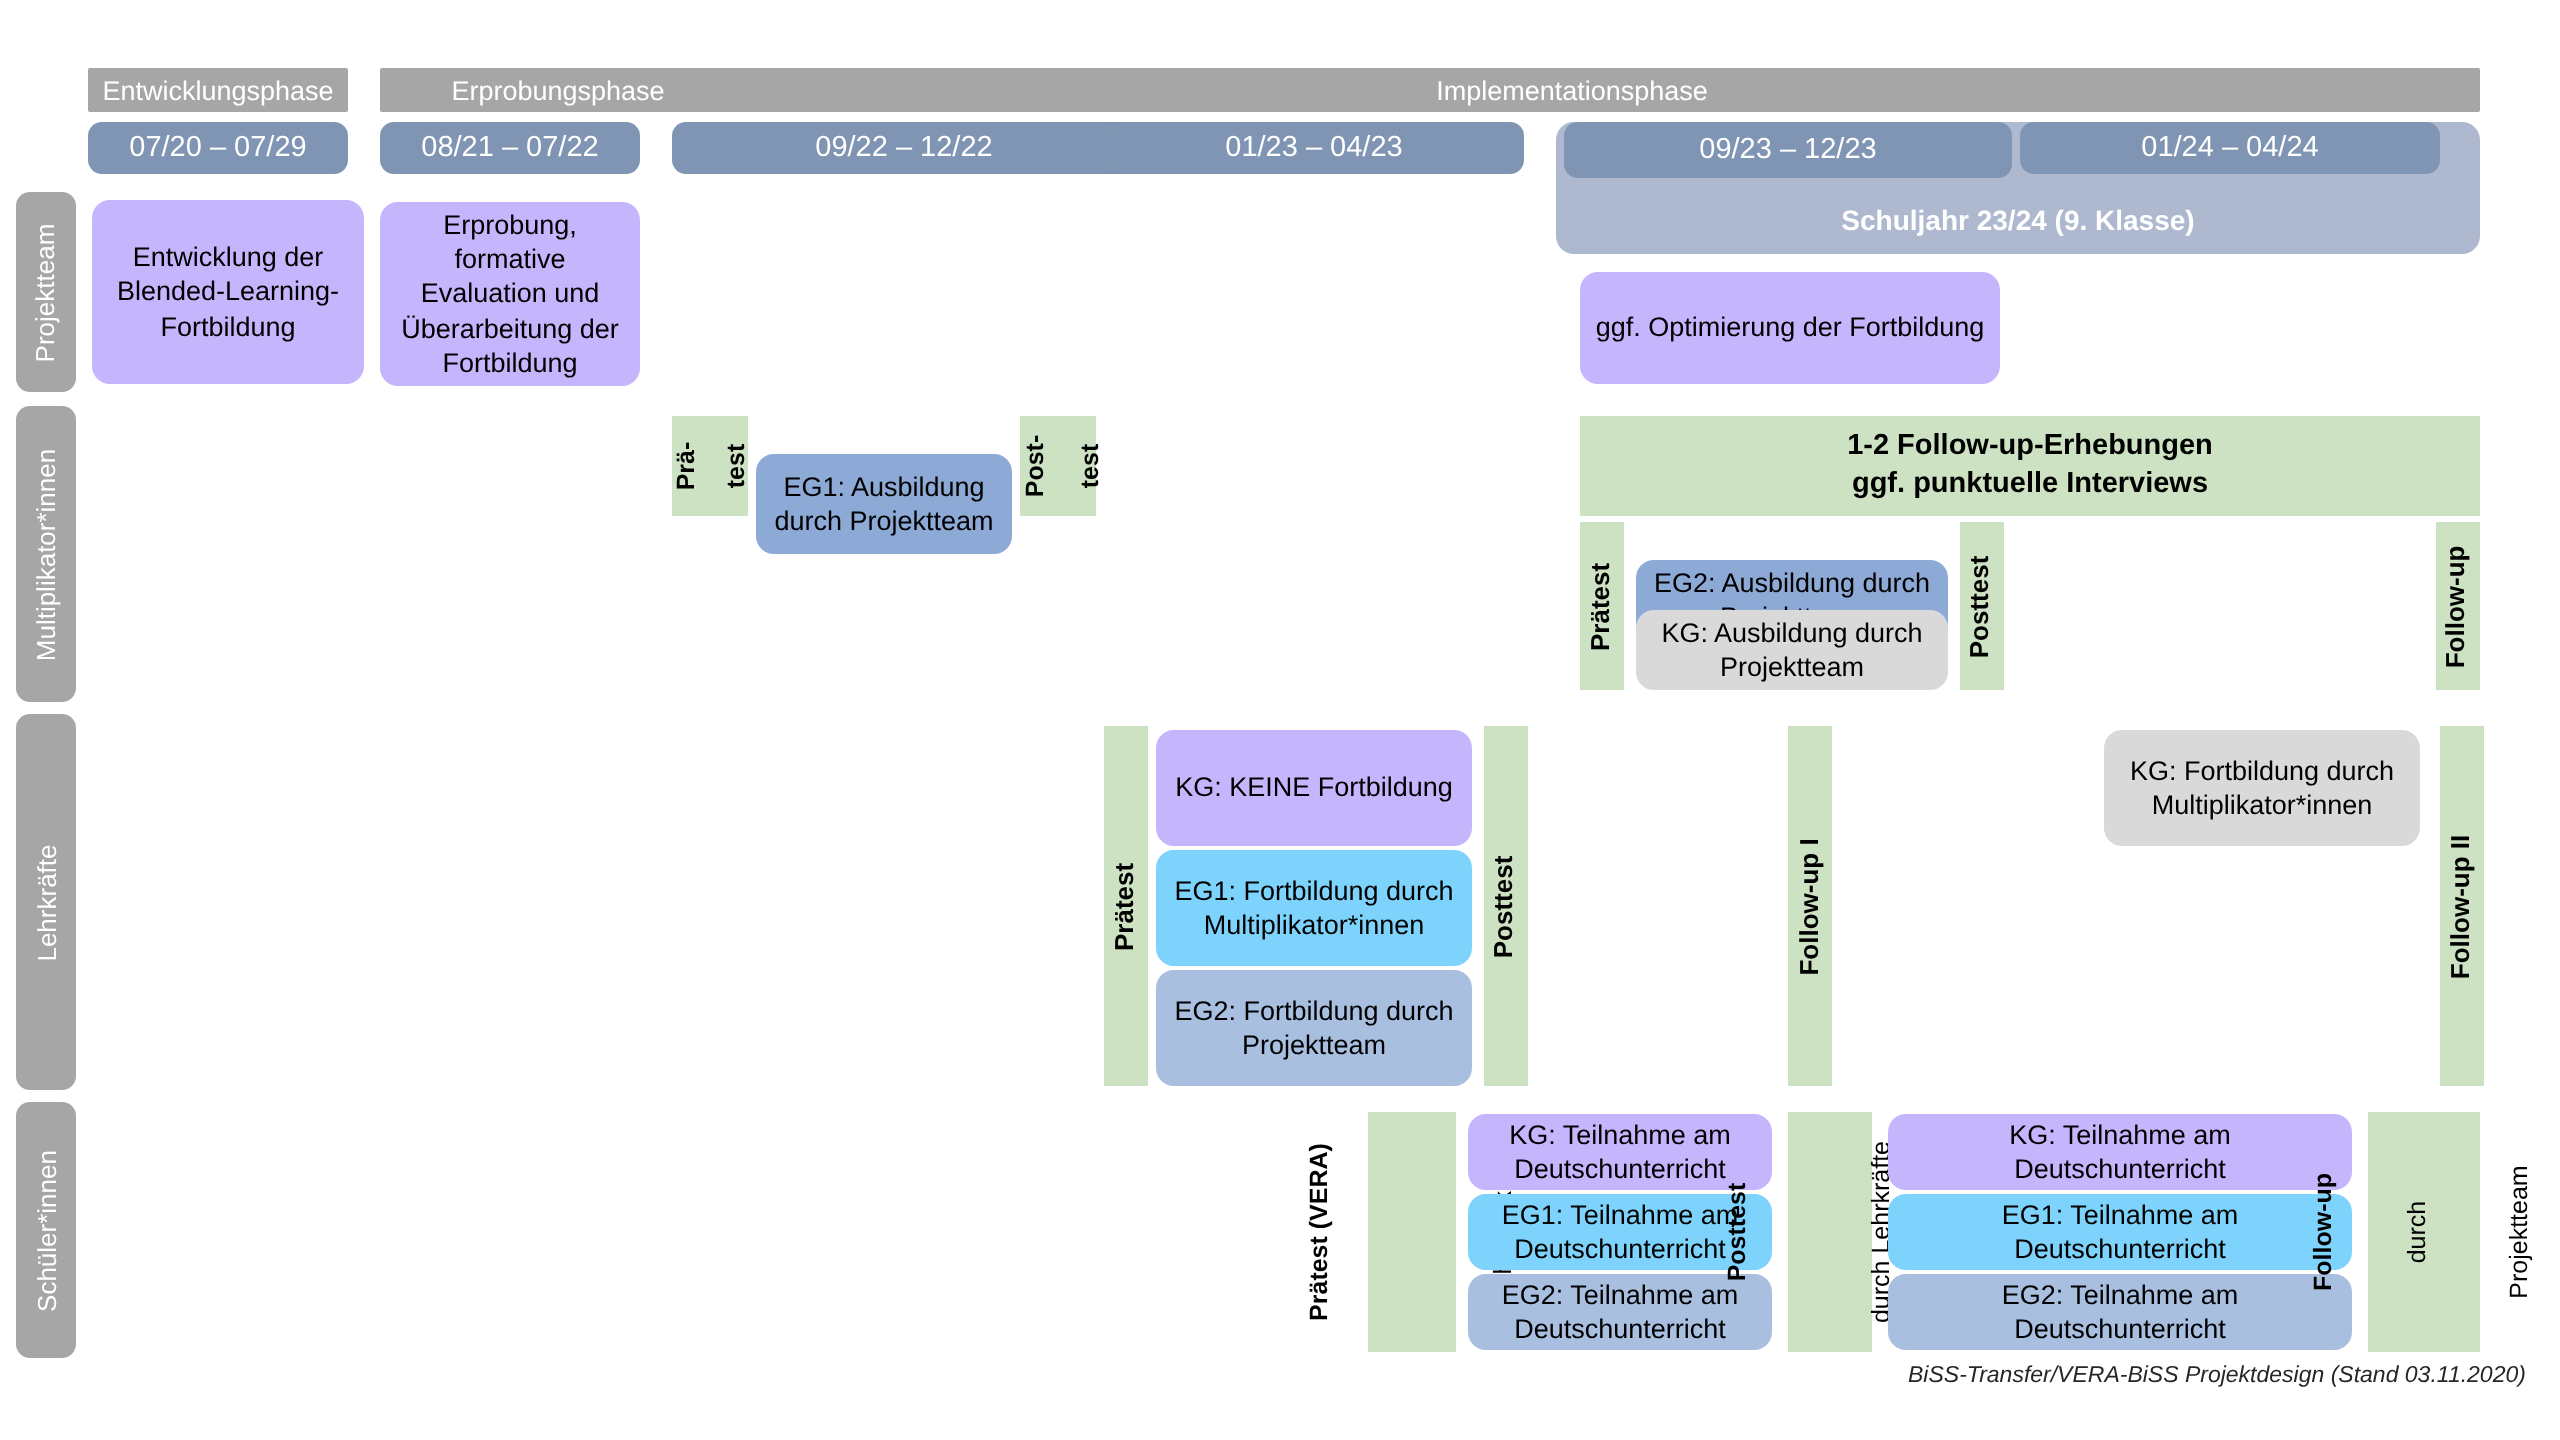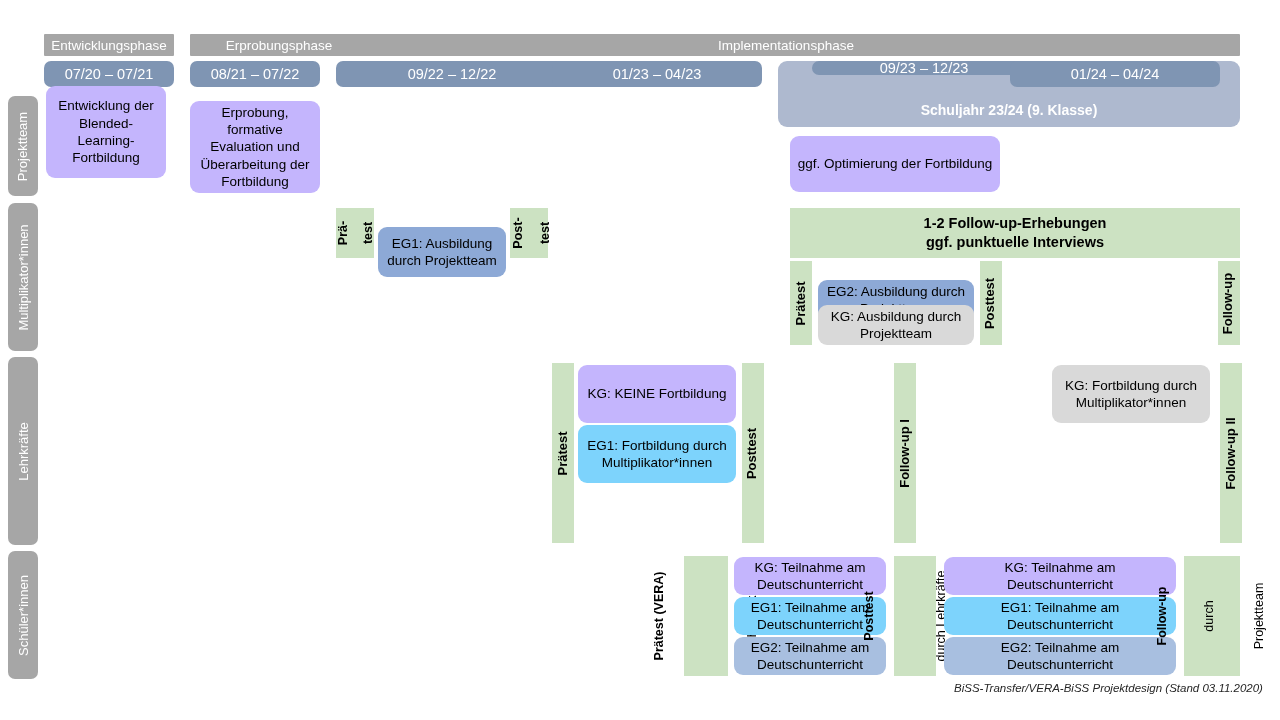--- a/index.html
+++ b/index.html
@@ -74,44 +74,44 @@
 </style>
 </head>
 <body>
 
 <div id="stage">
 
   <div class="box phase-head" style="left:44px;  top:34px; width:130px; height:22px;">Entwicklungsphase</div>
   <div class="box phase-head" style="left:190px; top:34px; width:146px; height:22px;padding-left:32px;">Erprobungsphase</div>
   <div class="box phase-head" style="left:332px; top:34px; width:908px; height:22px;">Implementationsphase</div>
 
-  <div class="box date-chip" style="left:44px;  top:61px; width:130px; height:26px;">07/20 – 07/21</div>
+  <div class="box date-chip" style="left:44px;  top:61px; width:130px; height:26px;">07/20 – 07/29</div>
   <div class="box date-chip" style="left:190px; top:61px; width:130px; height:26px;">08/21 – 07/22</div>
 
   <div class="box date-chip" style="left:336px; top:61px; width:232px; height:26px;">09/22 – 12/22</div>
   <div class="box date-chip" style="left:552px; top:61px; width:210px; height:26px;text-align:center;">01/23 – 04/23</div>
 
   <div class="box schuljahr" style="left:778px; top:61px; width:462px; height:66px;">Schuljahr 23/24 (9. Klasse)</div>
-  <div class="box date-chip" style="left:782px; top:61px; width:224px; height:14px;margin-left:30px;">09/23 – 12/23</div>
+  <div class="box date-chip" style="left:782px; top:61px; width:224px; height:28px;">09/23 – 12/23</div>
   <div class="box date-chip" style="left:1010px; top:61px; width:210px; height:26px;">01/24 – 04/24</div>
 
   <div class="box rowlabel" style="left:8px; top:96px; width:30px; height:100px;">
     <span>Projektteam</span>
   </div>
   <div class="box rowlabel" style="left:8px; top:203px; width:30px; height:148px;">
     <span>Multiplikator*innen</span>
   </div>
   <div class="box rowlabel" style="left:8px; top:357px; width:30px; height:188px;">
     <span>Lehrkräfte</span>
   </div>
   <div class="box rowlabel" style="left:8px; top:551px; width:30px; height:128px;">
     <span>Schüler*innen</span>
   </div>
 
-  <div class="box grey-box" style="left:46px; top:86px; width:120px; height:92px;">Entwicklung der Blended-Learning-Fortbildung</div>
+  <div class="box grey-box" style="left:46px; top:100px; width:136px; height:92px;">Entwicklung der Blended-Learning-Fortbildung</div>
   <div class="box grey-box" style="left:190px; top:101px; width:130px; height:92px;">Erprobung, formative Evaluation und Überarbeitung der Fortbildung</div>
   <div class="box grey-box" style="left:790px; top:136px; width:210px; height:56px;">ggf. Optimierung der Fortbildung</div>
 
   <div class="box green vert-split" style="left:336px; top:208px; width:38px; height:50px;">
     <div class="w">Prä-</div>
     <div class="w">test</div>
   </div>
   <div class="box blue-mid" style="left:378px; top:208px; width:128px; height:50px;">EG1: Ausbildung durch Projektteam</div>
   <div class="box green vert-split" style="left:510px; top:208px; width:38px; height:50px;">
     <div class="w">Post-</div>
@@ -133,20 +133,21 @@
   </div>
   <div class="box green vert" style="left:1218px; top:261px; width:22px; height:84px;">
     <div class="rot">Follow-up</div>
   </div>
 
   <div class="box green vert" style="left:552px; top:363px; width:22px; height:180px;">
     <div class="rot">Prätest</div>
   </div>
   <div class="box grey-box" style="left:578px; top:365px; width:158px; height:58px;">KG:  KEINE Fortbildung</div>
   <div class="box blue-dark" style="left:578px; top:425px; width:158px; height:58px;">EG1: Fortbildung durch Multiplikator*innen</div>
+  <div class="box blue-light" style="left:578px; top:485px; width:158px; height:58px;">EG2: Fortbildung durch Projektteam</div>
   <div class="box green vert" style="left:742px; top:363px; width:22px; height:180px;">
     <div class="rot">Posttest</div>
   </div>
 
   <div class="box green vert" style="left:894px; top:363px; width:22px; height:180px;">
     <div class="rot">Follow-up I</div>
   </div>
   <div class="box grey-box2" style="left:1052px; top:365px; width:158px; height:58px;">KG: Fortbildung durch Multiplikator*innen</div>
   <div class="box green vert" style="left:1220px; top:363px; width:22px; height:180px;">
     <div class="rot">Follow-up II</div>

